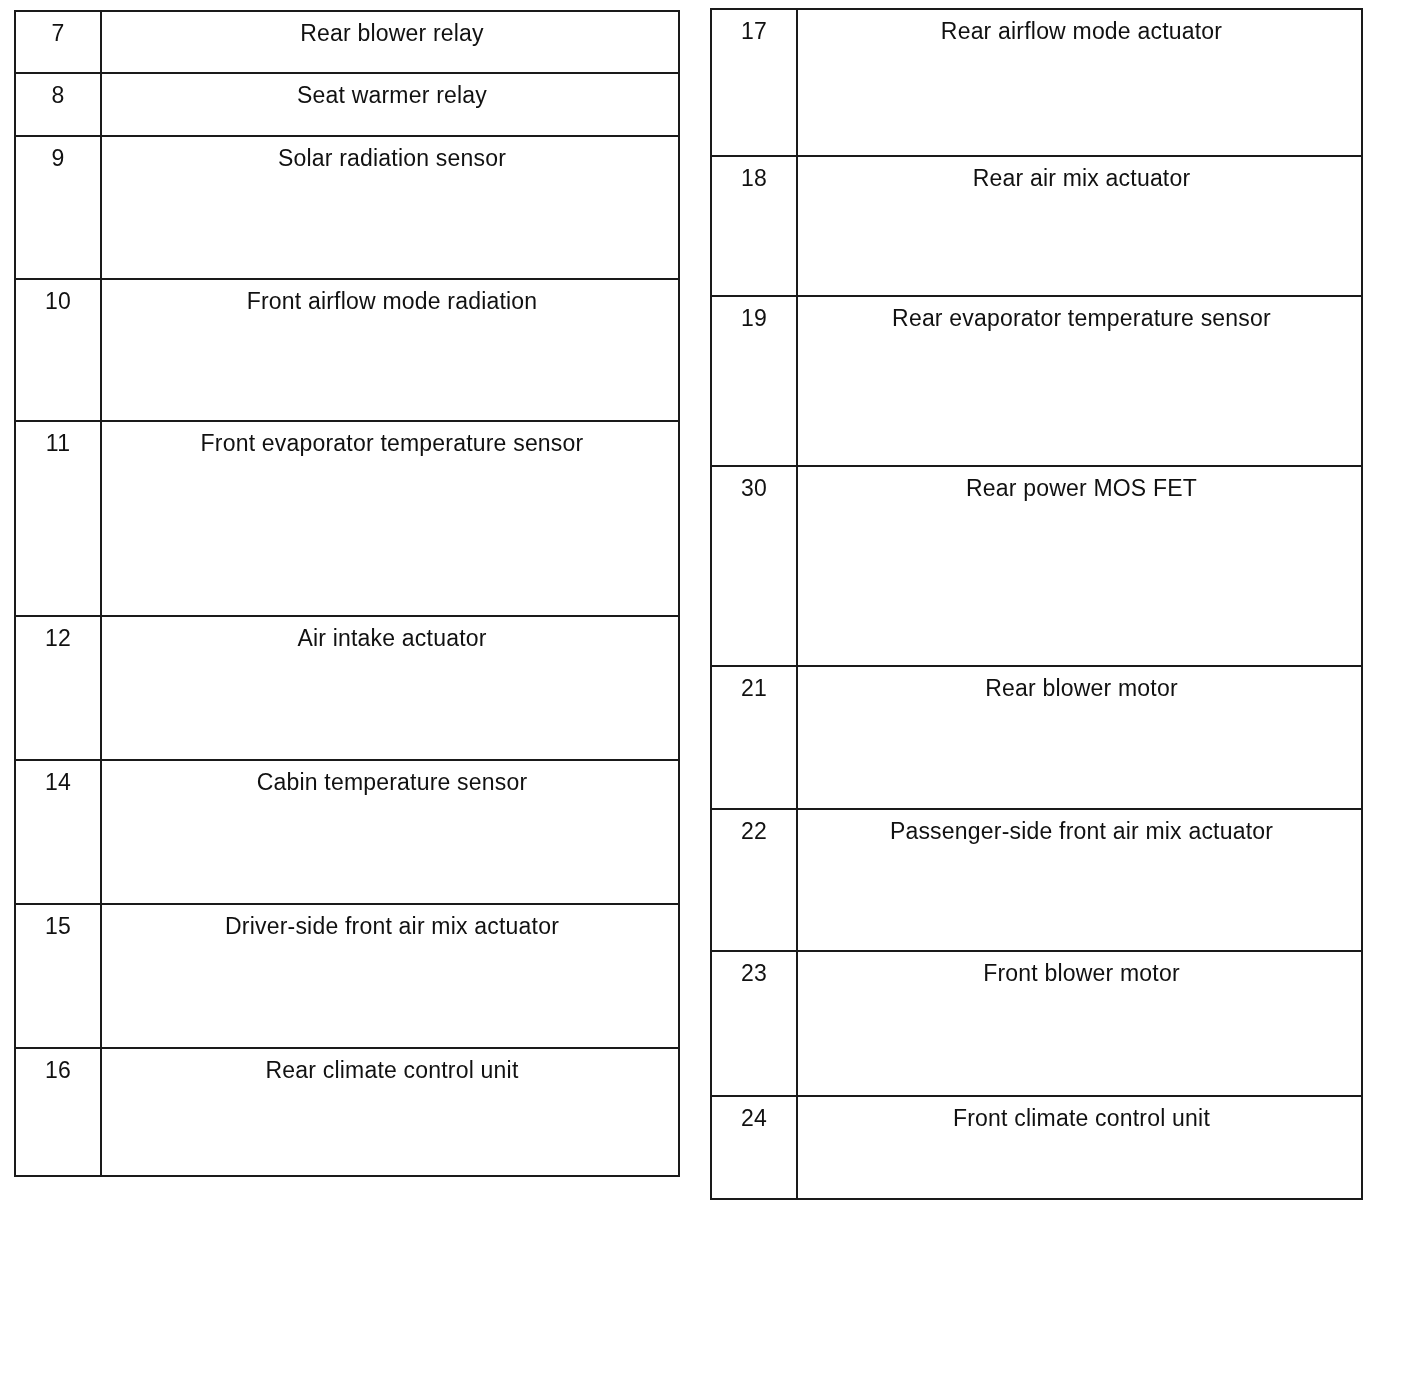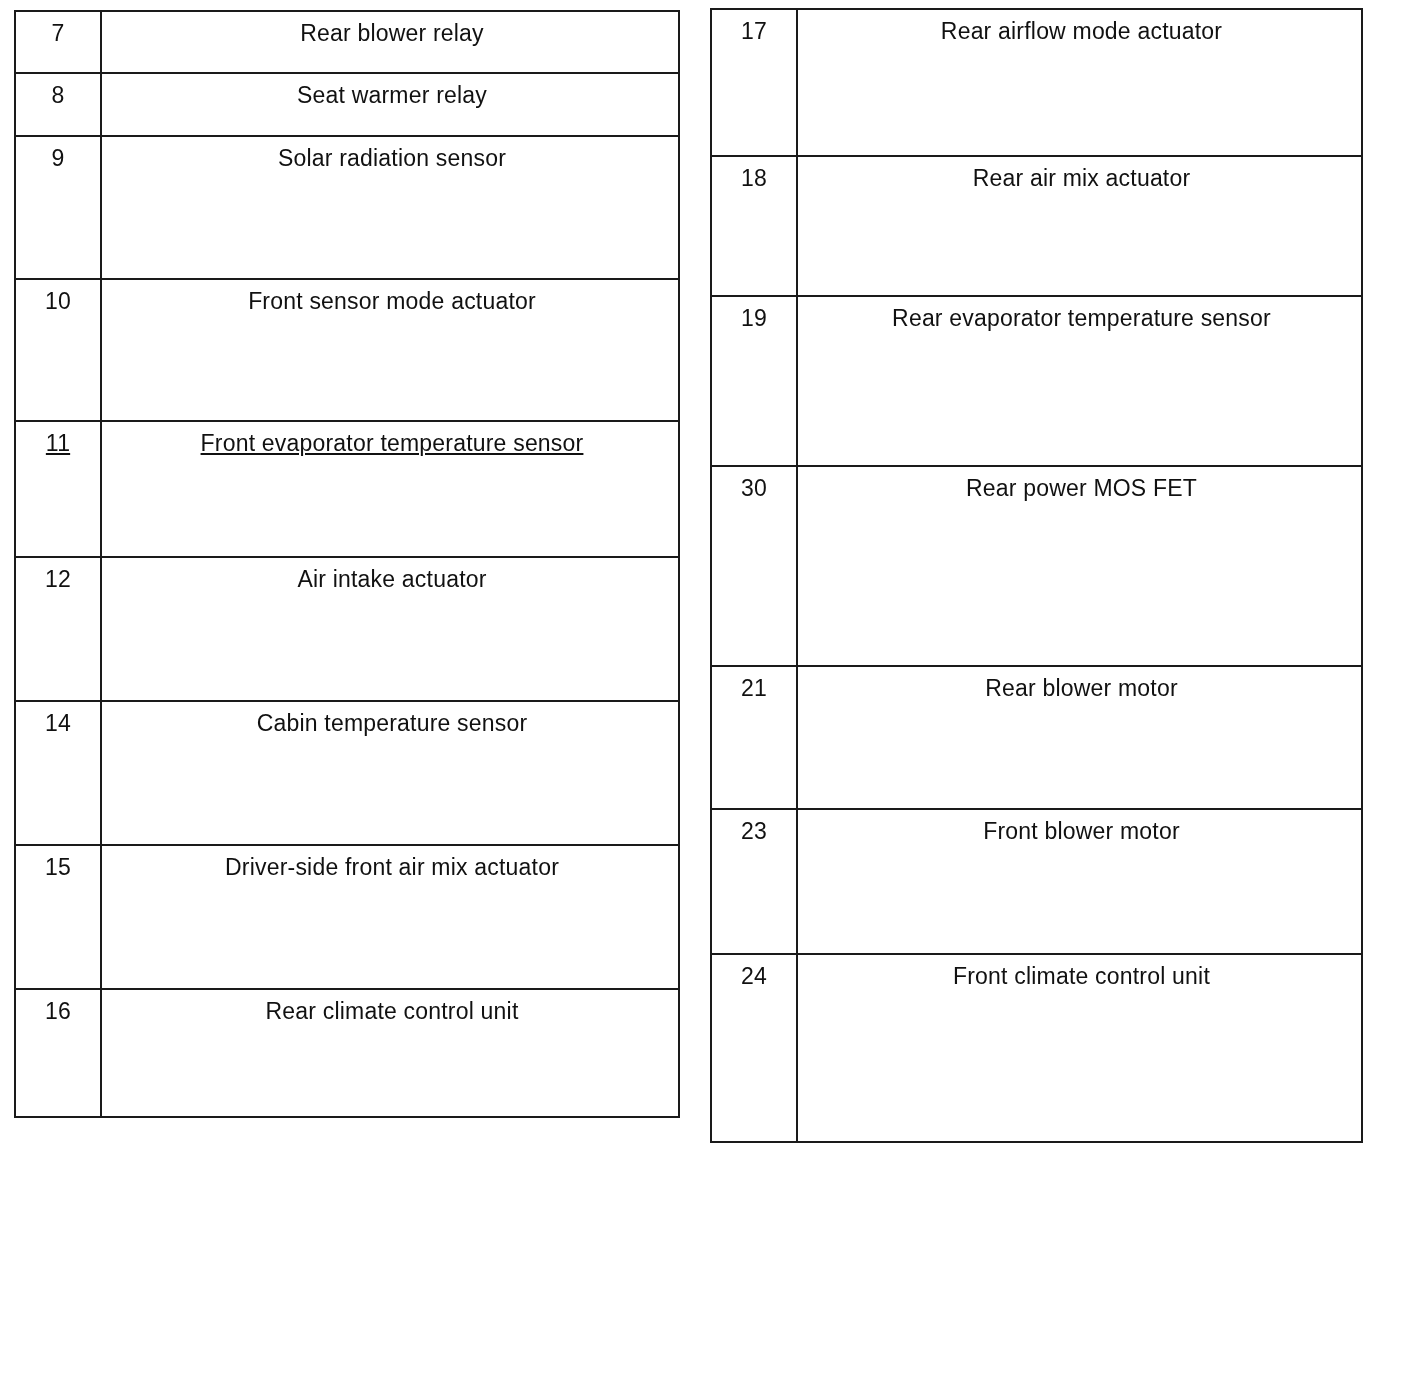--- a/index.html
+++ b/index.html
@@ -60,23 +60,23 @@
       <tr style="height: 63px;">
         <td class="num-cell">8</td>
         <td class="label-cell">Seat warmer relay</td>
       </tr>
       <tr style="height: 143px;">
         <td class="num-cell">9</td>
         <td class="label-cell">Solar radiation sensor</td>
       </tr>
       <tr style="height: 142px;">
         <td class="num-cell">10</td>
-        <td class="label-cell">Front sensor mode actuator</td>
+        <td class="label-cell">Front airflow mode radiation</td>
       </tr>
-      <tr style="height: 136px; text-decoration: underline;">
+      <tr style="height: 195px;">
         <td class="num-cell">11</td>
         <td class="label-cell">Front evaporator temperature sensor</td>
       </tr>
       <tr style="height: 144px;">
         <td class="num-cell">12</td>
         <td class="label-cell">Air intake actuator</td>
       </tr>
       <tr style="height: 144px;">
         <td class="num-cell">14</td>
         <td class="label-cell">Cabin temperature sensor</td>
@@ -107,22 +107,26 @@
         <td class="label-cell">Rear evaporator temperature sensor</td>
       </tr>
       <tr style="height: 200px;">
         <td class="num-cell">30</td>
         <td class="label-cell">Rear power MOS FET</td>
       </tr>
       <tr style="height: 143px;">
         <td class="num-cell">21</td>
         <td class="label-cell">Rear blower motor</td>
       </tr>
+      <tr style="height: 142px;">
+        <td class="num-cell">22</td>
+        <td class="label-cell">Passenger-side front air mix actuator</td>
+      </tr>
       <tr style="height: 145px;">
         <td class="num-cell">23</td>
         <td class="label-cell">Front blower motor</td>
       </tr>
-      <tr style="height: 188px;">
+      <tr style="height: 103px;">
         <td class="num-cell">24</td>
         <td class="label-cell">Front climate control unit</td>
       </tr>
     </tbody>
 </table>
 
 </body></html>

